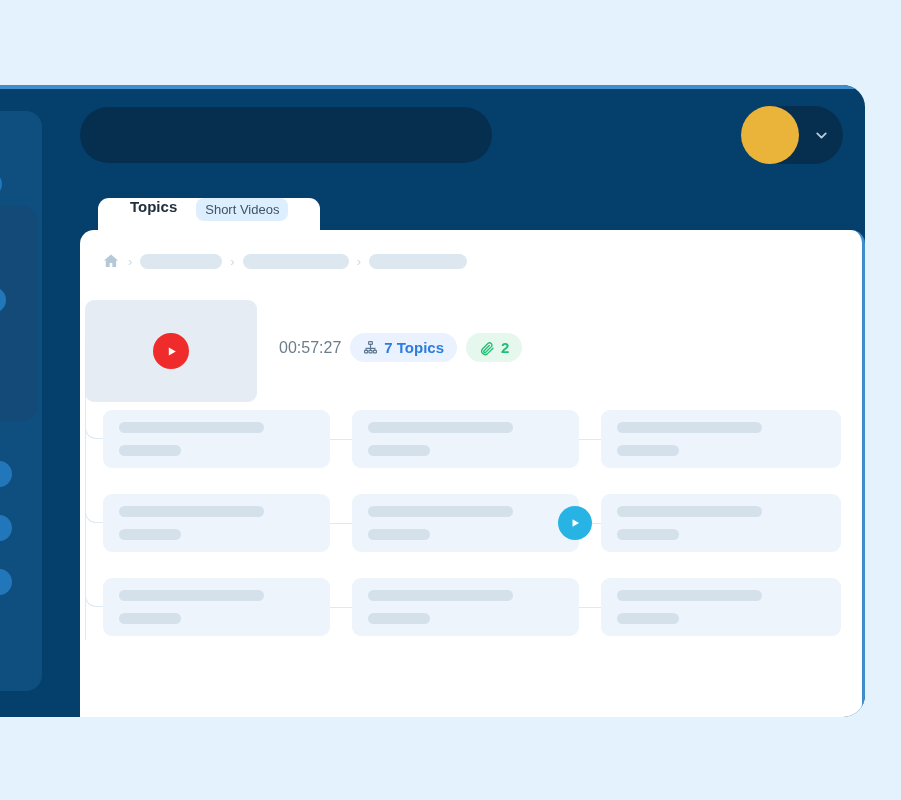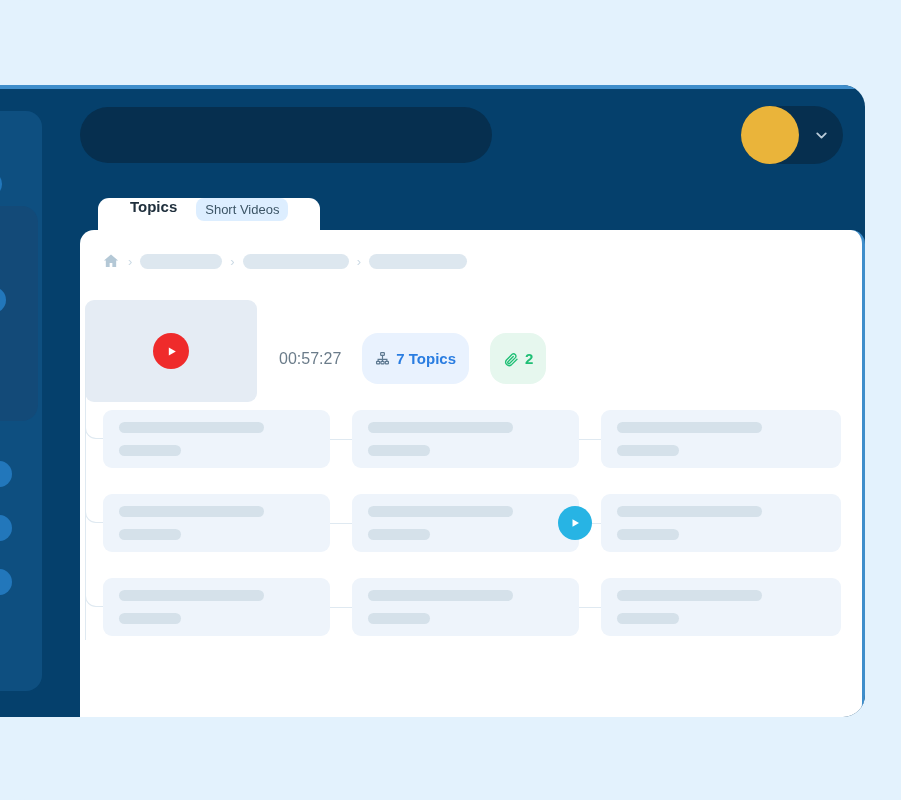--- a/index.html
+++ b/index.html
@@ -157,26 +157,26 @@
     background: #ef2b2b;
     display: flex; align-items: center; justify-content: center;
   }
   .vid-meta { margin-left: 22px; padding-top: 20px; }
   .vid-title {
     font-size: 21px; font-weight: 700;
     color: #253746; letter-spacing: -0.2px;
   }
   .meta-row {
     margin-top: 13px;
-    display: flex; align-items: center; gap: 21px;
+    display: flex; align-items: center; gap: 9px;
   }
   .duration { font-size: 16px; color: #6b7c8a; }
   .badge {
     display: flex; align-items: center; gap: 6px;
-    padding: 17px 13px; border-radius: 16px;
+    padding: 6px 13px; border-radius: 16px;
     font-size: 15px; font-weight: 700;
   }
   .badge-topics { background: #e9f2fe; color: #2a7de1; }
   .badge-attach { background: #e6f7ee; color: #1fbf75; }
 
   
   .tree { position: absolute; left: 0; top: 180px; width: 100%; }
   .tree-trunk {
     position: absolute;
     left: 5px; top: -70px;

